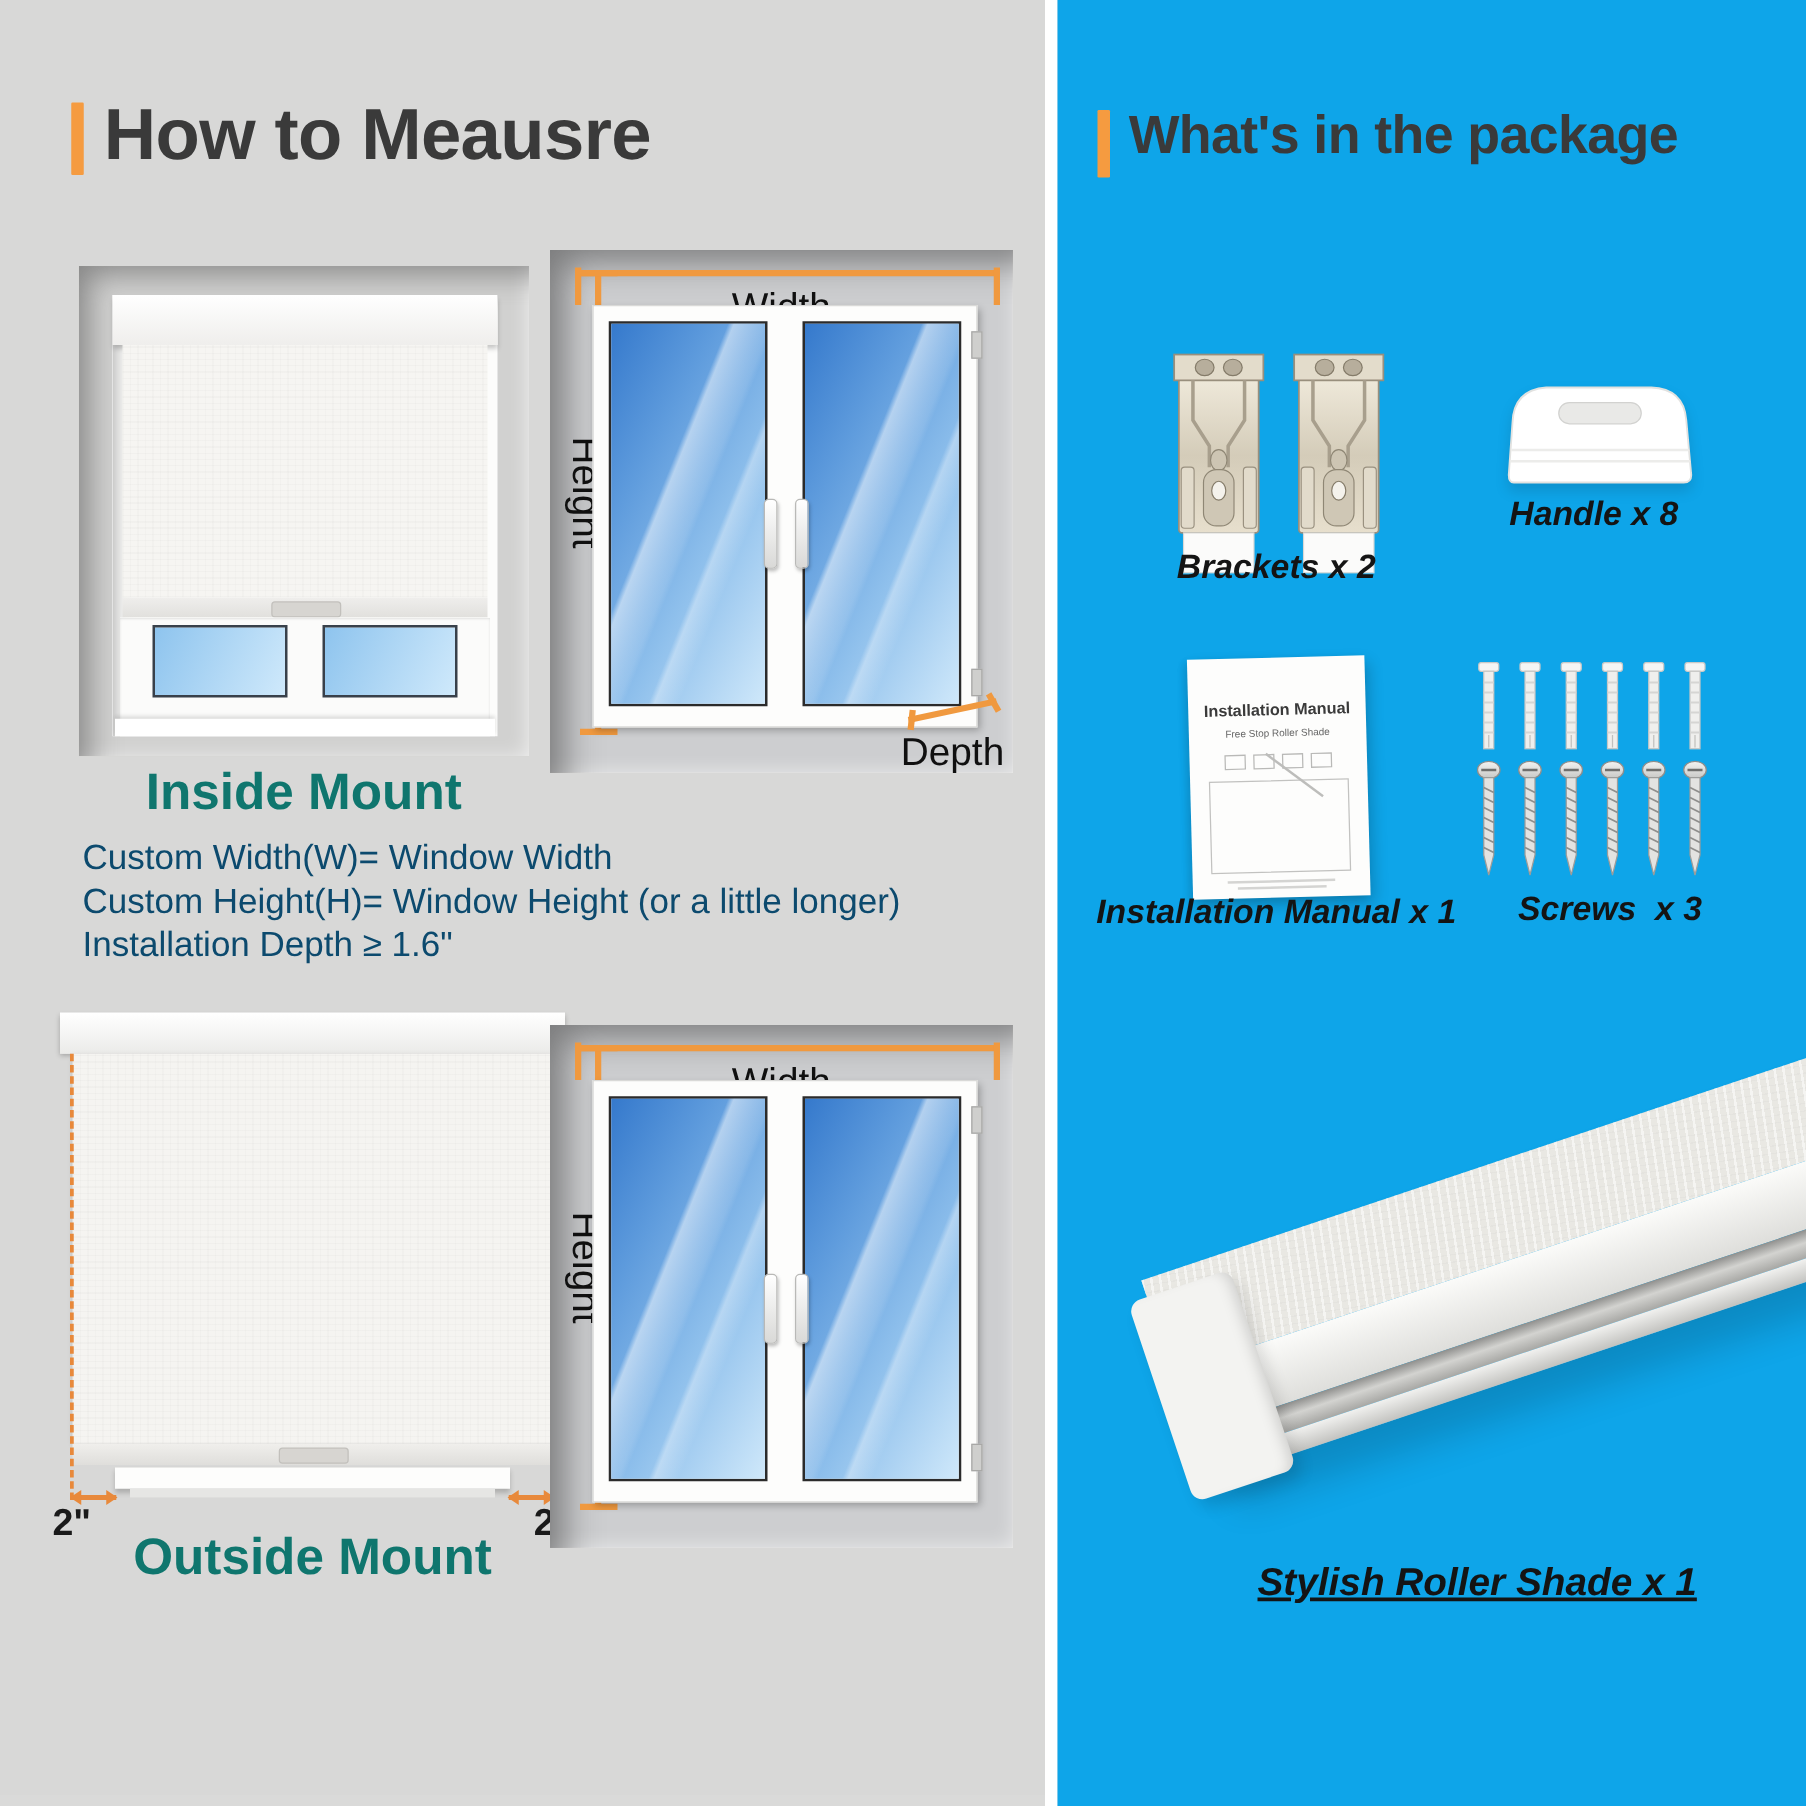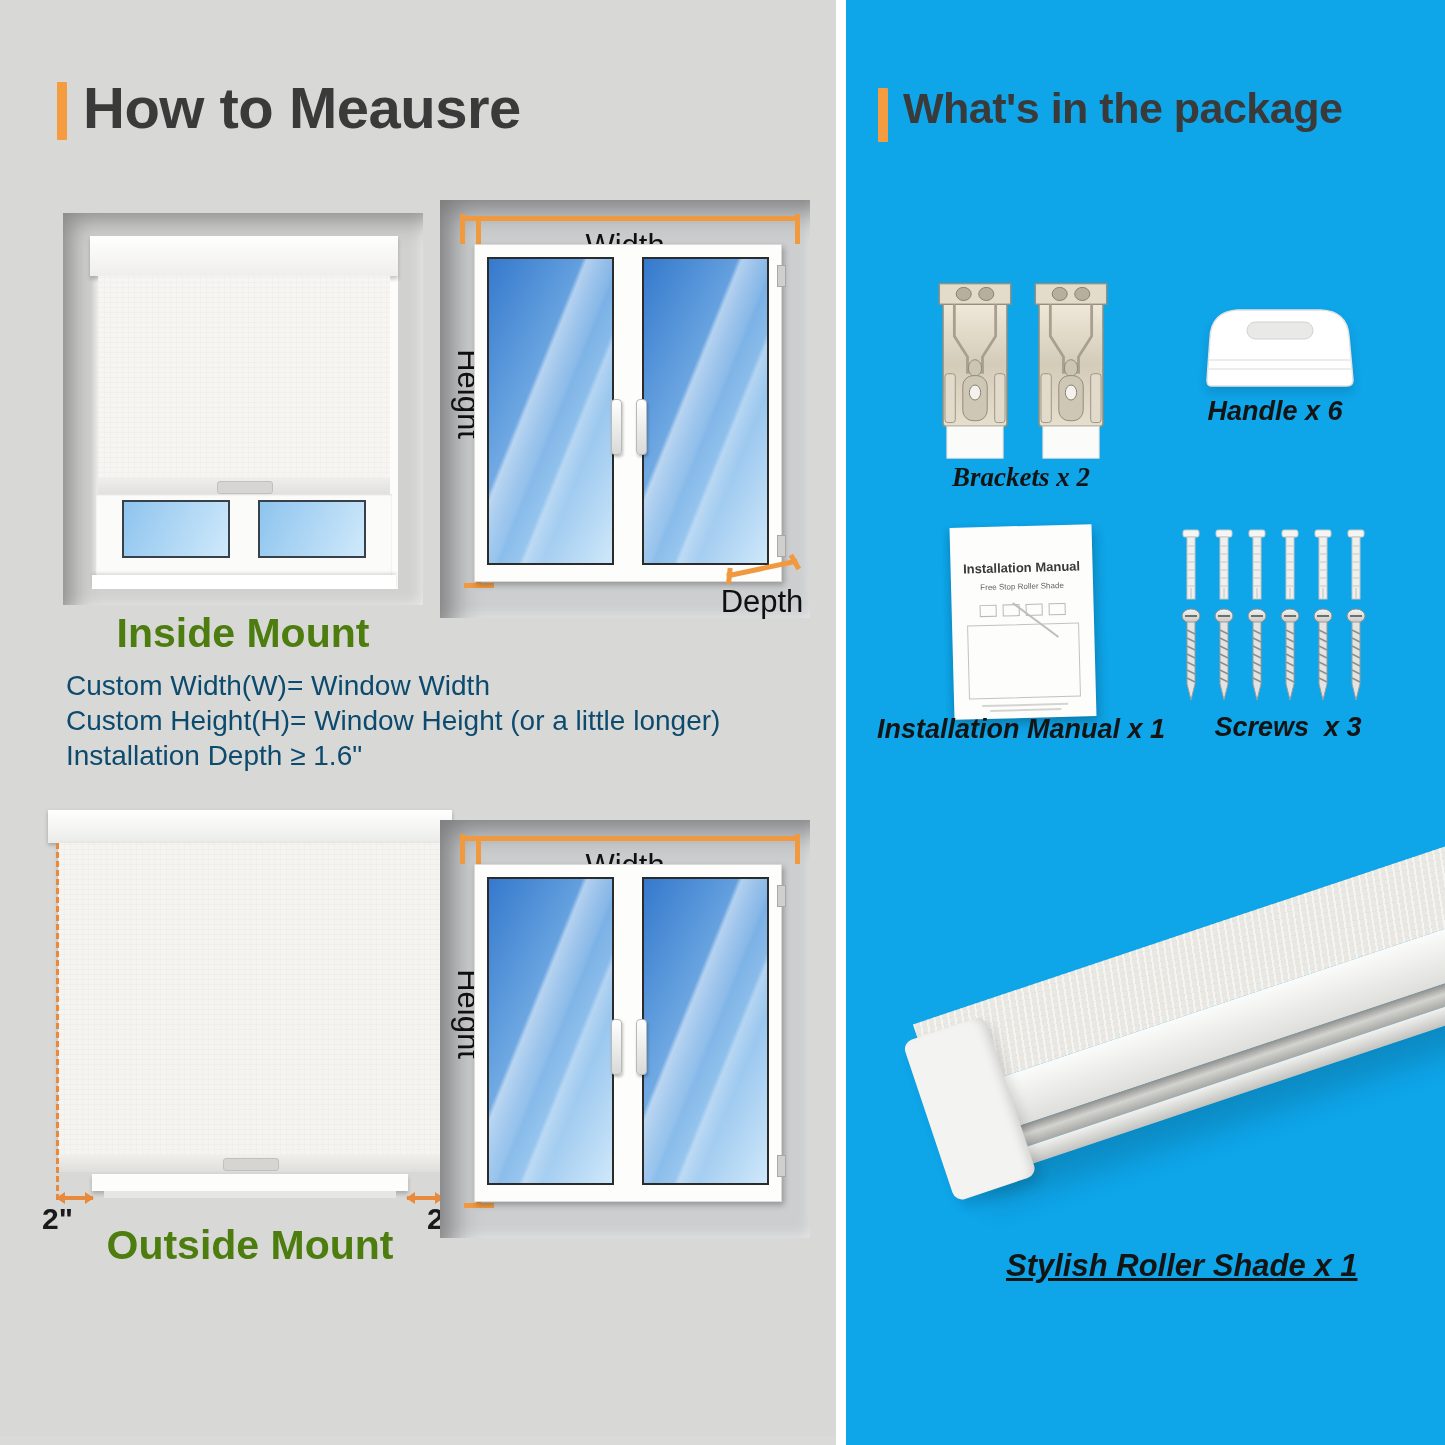--- a/index.html
+++ b/index.html
@@ -67,21 +67,21 @@
   .v-arrow::before{top:0;} .v-arrow::after{bottom:0;}
   .hgt-arrow{left:36px;top:16px;bottom:30px;}
   .arrow-label{position:absolute;color:#101010;font-size:31px;}
   .w-label{left:0;right:0;top:28px;text-align:center;}
   .h-label{left:-27px;top:176px;width:110px;text-align:center;transform:rotate(90deg);}
   .depth-arrow{position:absolute;left:286px;top:366px;width:72px;height:5px;background:#f0993f;transform:rotate(-12deg);}
   .depth-arrow::before,.depth-arrow::after{content:"";position:absolute;top:-5px;width:5px;height:16px;background:#f0993f;}
   .depth-arrow::before{left:0;transform:rotate(18deg);} .depth-arrow::after{right:0;transform:rotate(-18deg);}
   .d-label{left:272px;top:384px;width:100px;text-align:center;}
   
-  .mount-h{position:absolute;margin:0;font-size:41px;font-weight:700;color:#4d7c0f;text-align:center;}
+  .mount-h{position:absolute;margin:0;font-size:41px;font-weight:700;color:#0f766e;text-align:center;}
   .im-h{left:63px;width:360px;top:610px;}
   .om-h{left:40px;width:420px;top:1222px;}
   .spec{position:absolute;left:66px;width:750px;}
   .spec p{margin:0;font-size:28px;line-height:35px;color:#0c4a6e;}
   .spec1{top:668px;} .spec2{top:1283px;}
   
   .out-illu{position:absolute;left:40px;top:798px;width:420px;height:440px;}
   .out-cassette{position:absolute;left:8px;right:8px;top:12px;height:33px;
       background:linear-gradient(#ffffff,#ebebe9);box-shadow:0 2px 4px rgba(0,0,0,.25);}
   .out-fabric{position:absolute;left:18px;right:18px;top:45px;height:312px;background:#f5f4f1;
@@ -100,21 +100,21 @@
   .off-arrow::before{left:-1px;border-right:9px solid #e8893b;}
   .off-arrow::after{right:-1px;border-left:9px solid #e8893b;}
   .off-l{left:17px;} .off-r{right:17px;}
   .offset-label{position:absolute;top:404px;font-size:30px;font-weight:700;color:#1a1a1a;}
   .off-lab-l{left:2px;} .off-lab-r{right:2px;}
   
   .pkg-label{position:absolute;font-style:italic;font-weight:700;font-size:27px;color:#141414;
       text-align:center;white-space:pre;}
   .bracket-svg{position:absolute;top:278px;width:86px;height:184px;}
   .bk1{left:86px;} .bk2{left:182px;}
-  .lbl-brackets{left:60px;width:230px;top:462px;font-family:Liberation Serif, serif;}
+  .lbl-brackets{left:60px;width:230px;top:438px;}
   .handle-item{position:absolute;left:349px;top:294px;width:170px;height:104px;
       filter:drop-shadow(0 6px 5px rgba(0,0,0,.12));}
   .lbl-handle{left:334px;width:190px;top:396px;}
   .manual{position:absolute;left:106px;top:526px;width:142px;height:192px;background:#fdfdfc;
       transform:rotate(-1.5deg);box-shadow:3px 6px 12px rgba(0,0,0,.2),-3px 2px 6px rgba(0,0,0,.08);}
   .m-title{position:absolute;left:0;right:0;top:34px;text-align:center;font-size:13px;font-weight:700;color:#3a3a3a;}
   .m-sub{position:absolute;left:0;right:0;top:56px;text-align:center;font-size:8px;color:#666;}
   .m-steps{position:absolute;left:0;right:0;top:76px;text-align:center;}
   .m-steps i{display:inline-block;width:15px;height:10px;border:1px solid #b9b9b7;margin:0 3px;}
   .m-diagram{position:absolute;left:15px;right:15px;top:98px;height:72px;border:1px solid #c2c2c0;}
@@ -250,21 +250,21 @@
     <svg class="bracket-svg bk2" viewBox="0 0 88 196">
         <use href="#bracket"></use>
       </svg>
     <div class="pkg-label lbl-brackets">Brackets x 2</div>
 
     <svg class="handle-item" viewBox="0 0 170 104">
       <path d="M16,92 Q12,92 12,86 L15,44 Q16,18 42,16 L126,16 Q152,17 154,42 L158,86 Q158,92 152,92 Z" fill="#ffffff" stroke="#e2e2e0" stroke-width="1.5"></path>
       <path d="M14,66 h142 M13,75 h144" stroke="#ececea" stroke-width="2" fill="none"></path>
       <rect x="52" y="28" width="66" height="17" rx="8.5" fill="#e9e9e7" stroke="#d2d2d0"></rect>
     </svg>
-    <div class="pkg-label lbl-handle">Handle x 6</div>
+    <div class="pkg-label lbl-handle">Handle x 8</div>
 
     <div class="manual">
       <div class="m-title">Installation Manual</div>
       <div class="m-sub">Free Stop Roller Shade</div>
       <div class="m-steps"><i></i><i></i><i></i><i></i></div>
       <div class="m-diagram"></div>
       <div class="m-fine">
           <i></i>
           <i></i>
         </div>

